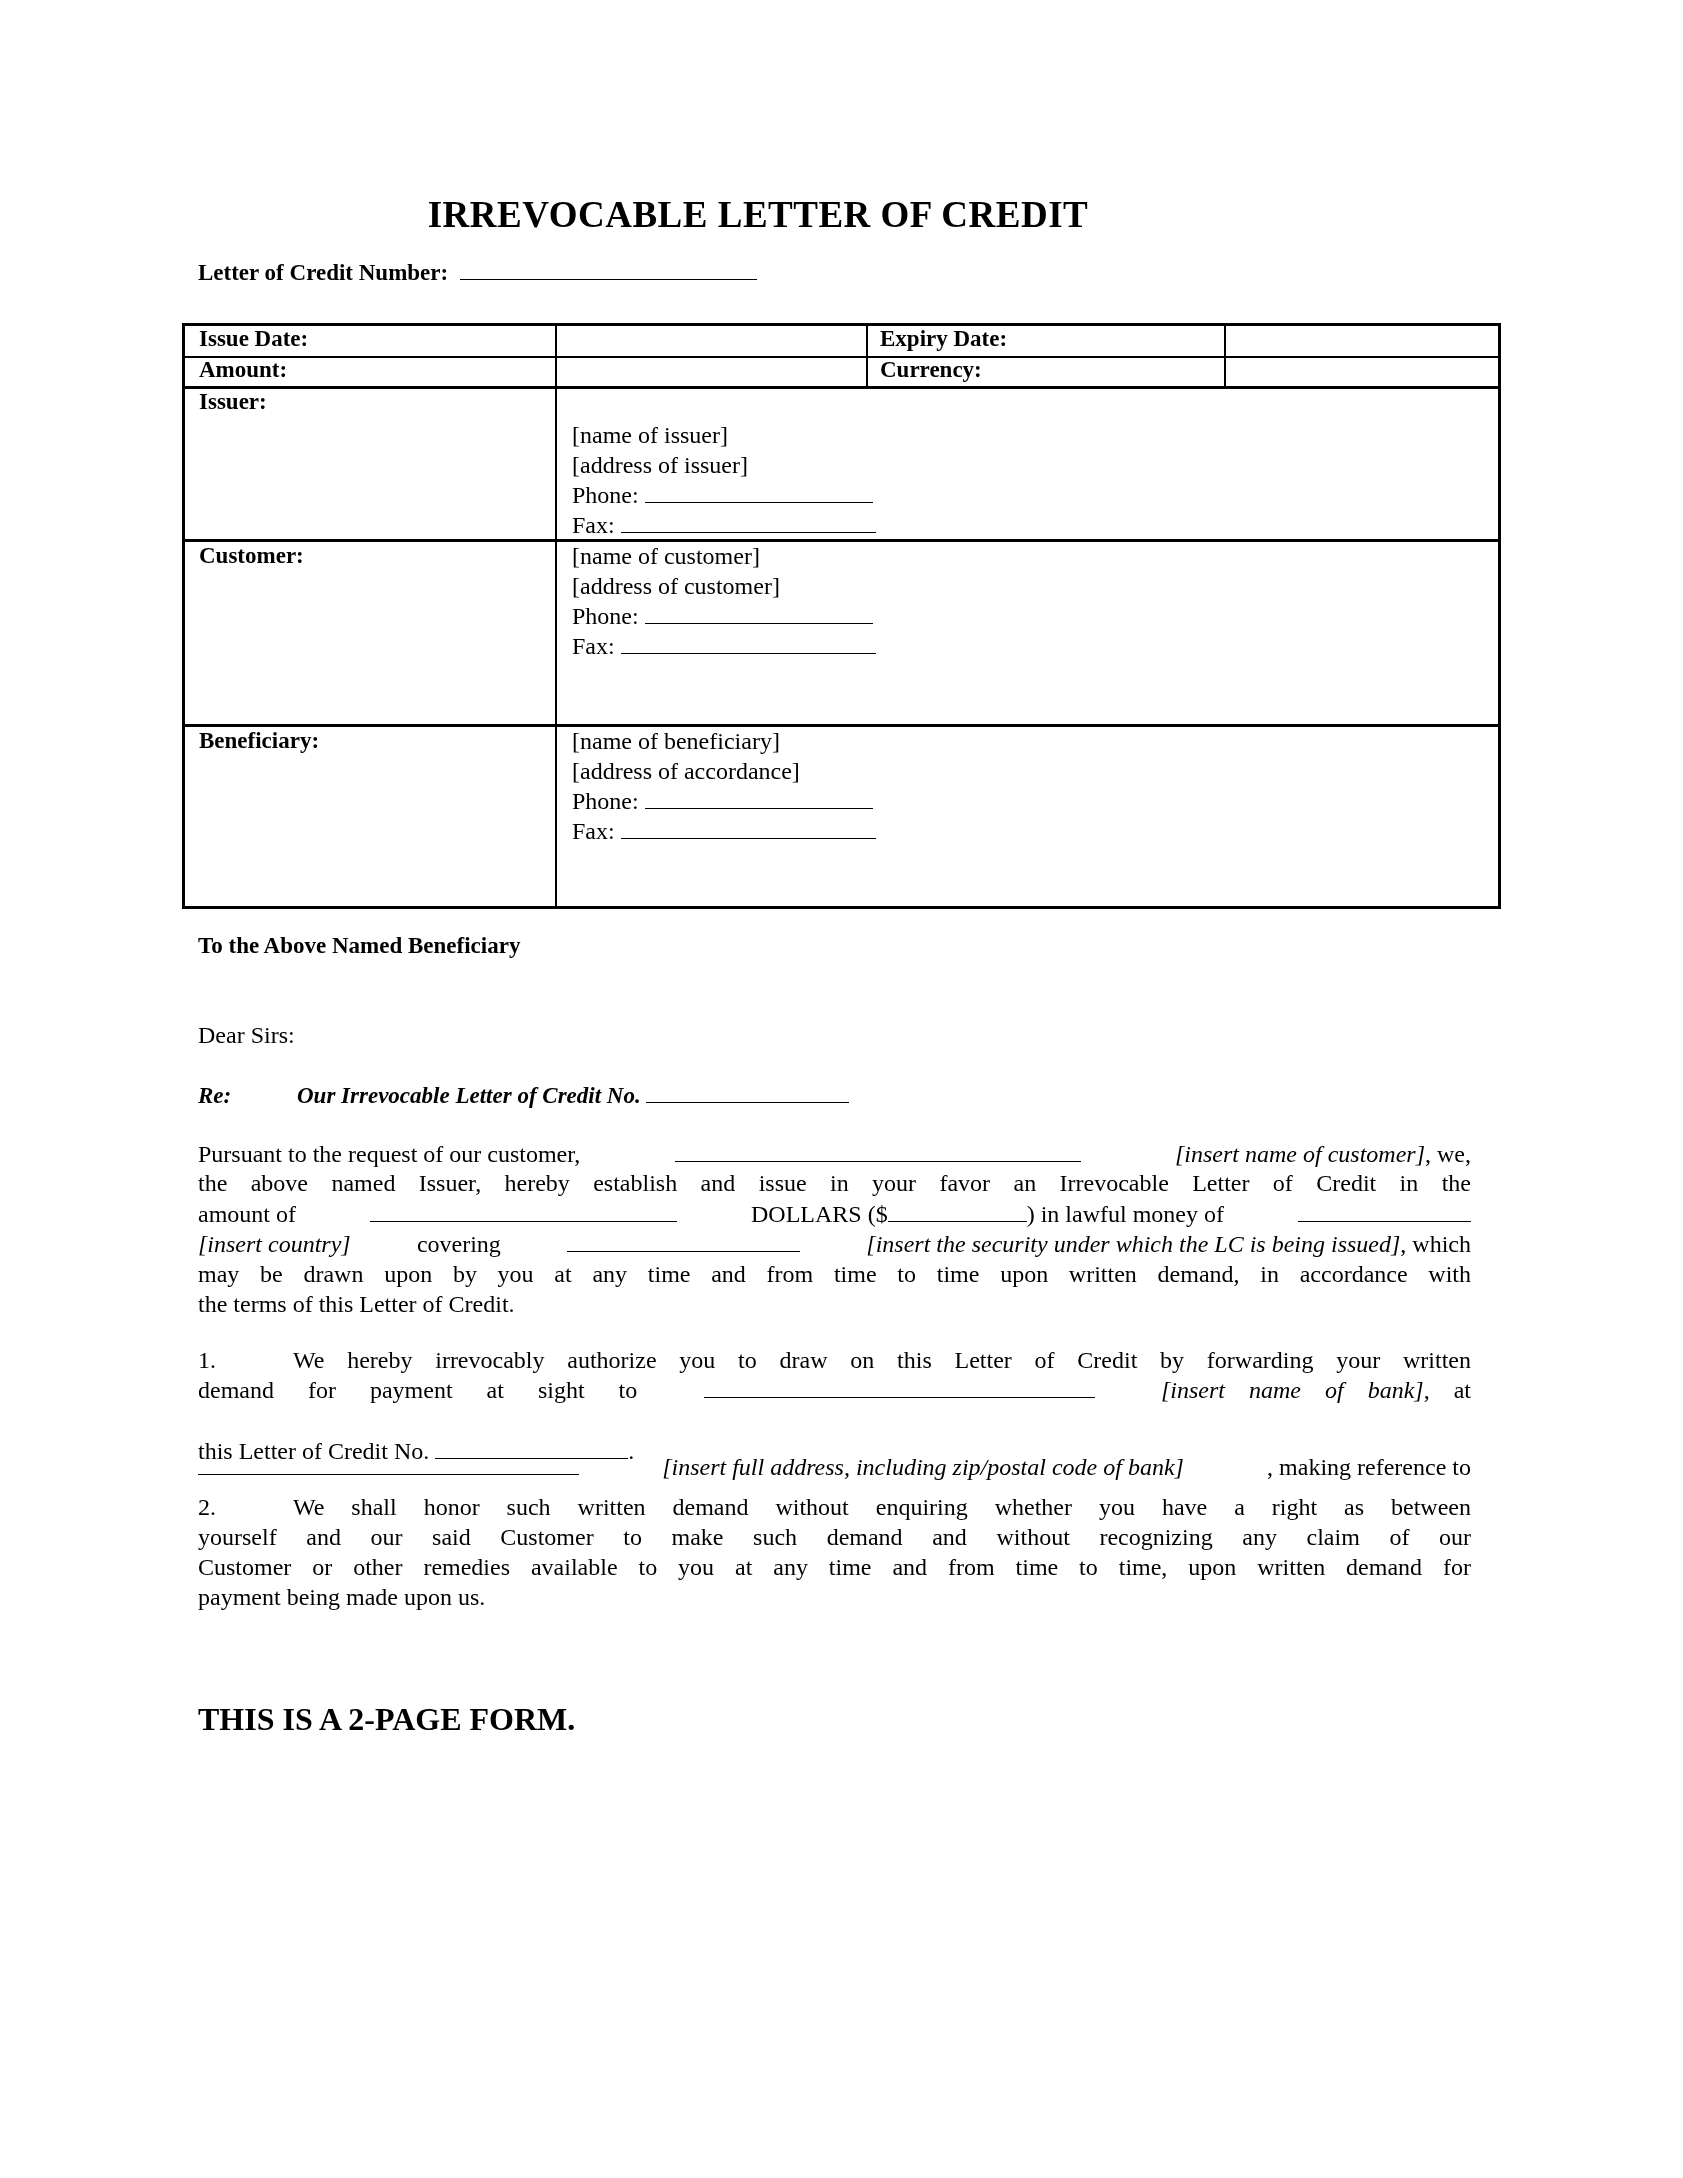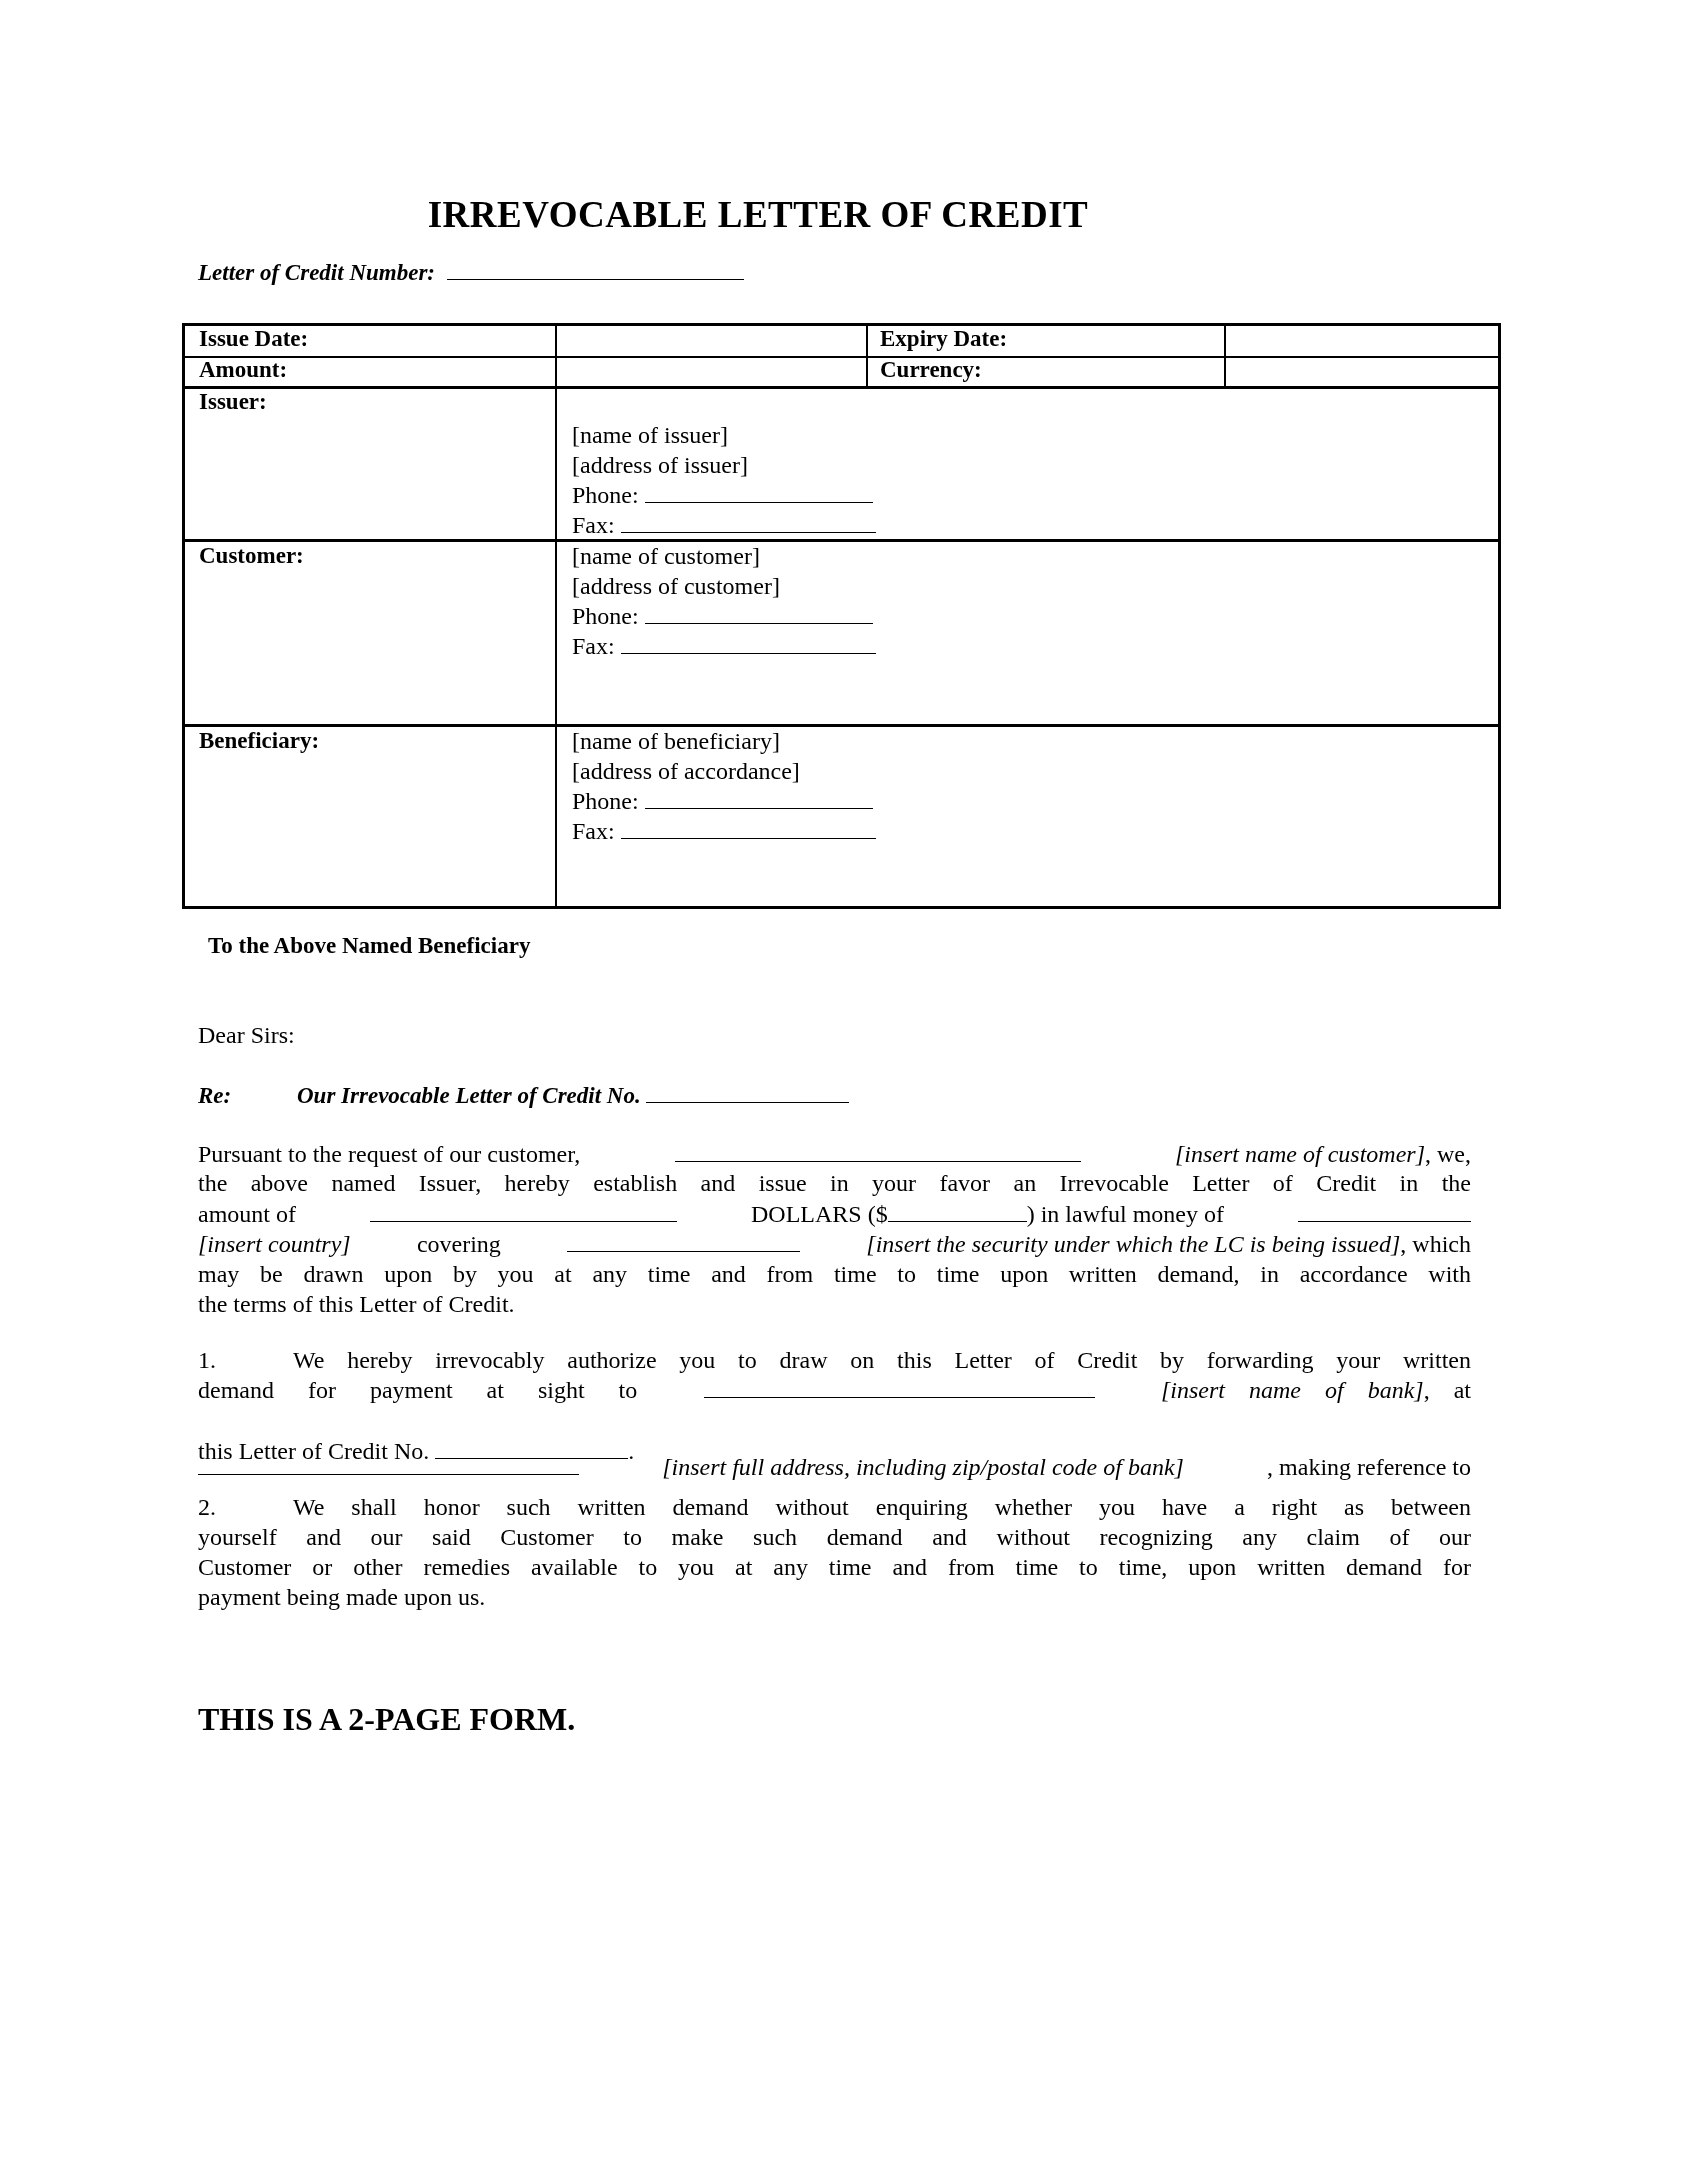--- a/index.html
+++ b/index.html
@@ -3,21 +3,21 @@
 <meta charset="utf-8">
 <style>
   html, body { margin: 0; padding: 0; background: #ffffff; }
   body { width: 1683px; height: 2178px; position: relative; overflow: hidden;
          font-family: "Liberation Serif", "DejaVu Serif", serif; color: #000; }
   .page { position: absolute; left: 0; top: 0; width: 1683px; height: 2178px; background: #fff; }
 
   .title { position: absolute; left: 0; width: 1516px; top: 193px; text-align: center;
            font-size: 37px; font-weight: bold; letter-spacing: 0.5px; }
 
-  .lc-number { position: absolute; left: 198px; top: 259px; font-size: 23px; font-weight: bold; font-style: italic; }
+  .lc-number { position: absolute; left: 198px; top: 259px; font-size: 23px; font-weight: bold; }
   .blank { display: inline-block; border-bottom: 1.6px solid #000; height: 20px; vertical-align: baseline; }
 
   
   .tbl { position: absolute; left: 182px; top: 323px; width: 1319px; height: 586px; }
   .line-h { position: absolute; background: #000; height: 3px; }
   .line-v { position: absolute; background: #000; width: 3px; }
   .cell-label { position: absolute; font-size: 23px; font-weight: bold; }
   .cell-text { position: absolute; font-size: 24px; line-height: 30px; }
 
   .body-text { position: absolute; font-size: 24px; line-height: 30px; }
@@ -82,21 +82,21 @@
 
     <div class="cell-label" style="left:17px;top:405px;">Beneficiary:</div>
     <div class="cell-text" style="left:390px;top:403px;">
       <div>[name of beneficiary]</div>
       <div>[address of accordance]</div>
       <div><span>Phone:</span> <span class="blank" style="width:228px;"></span></div>
       <div><span>Fax:</span> <span class="blank" style="width:255px;"></span></div>
     </div>
   </div>
 
-  <div class="body-text bold" style="left:208px;top:931px;font-size:23px;">To the Above Named Beneficiary</div>
+  <div class="body-text bold" style="left:198px;top:931px;font-size:23px;">To the Above Named Beneficiary</div>
 
   <div class="body-text" style="left:198px;top:1020px;">Dear Sirs:</div>
 
   <div class="body-text ital bold" style="left:198px;top:1081px;font-size:23px;">
     <span>Re:</span>
   </div>
   <div class="body-text ital bold" style="left:297px;top:1081px;font-size:23px;white-space:nowrap;">
     <span>Our Irrevocable Letter of Credit No.</span>
     <span class="blank" style="width:203px;border-bottom-width:1.6px;"></span>
   </div>

